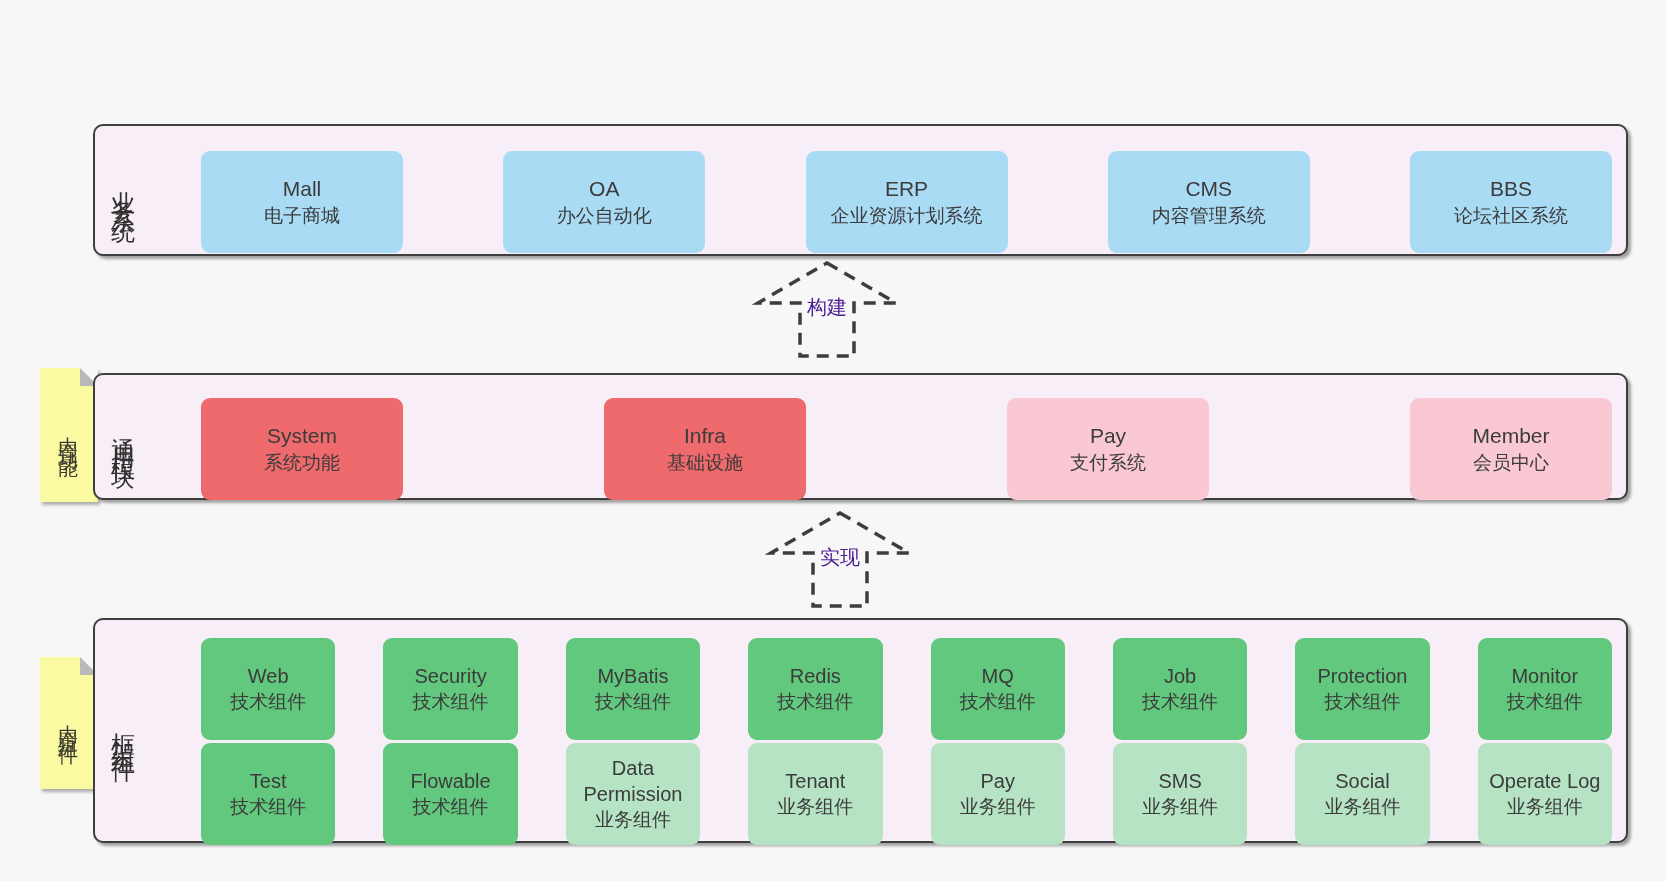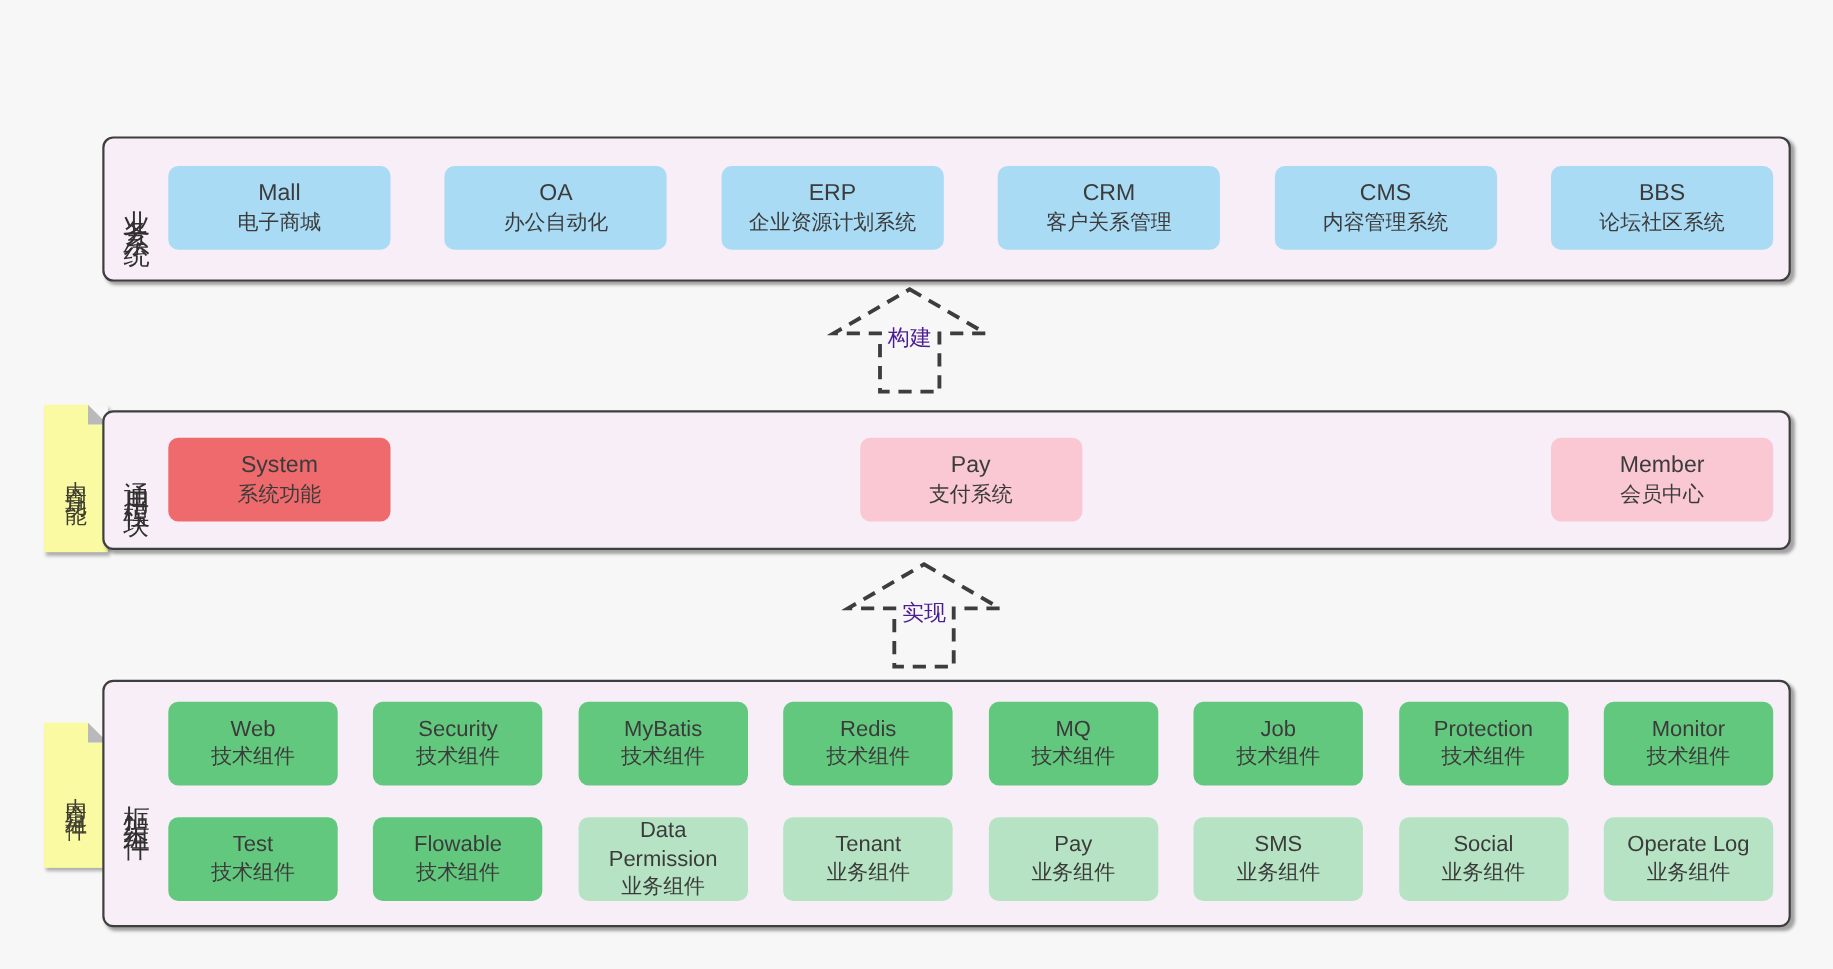--- a/index.html
+++ b/index.html
@@ -50,30 +50,31 @@
     display: flex;
     justify-content: space-between;
   }
   .band1 .row { top: 25px; }
   .band2 .row { top: 23px; }
   .band3 .row-1 { top: 18px; }
   .band3 .row-2 { top: 123px; }
 
   
   .box {
-    height: 76px;
+    height: 102px;
     border-radius: 9px;
     display: flex;
     flex-direction: column;
     justify-content: center;
     align-items: center;
     text-align: center;
     padding: 0 10px;
     line-height: 27px;
     font-size: 21px;
+    margin-left: 48px;
   }
   .band1 .box, .band2 .box { width: 202px; }
   .band3 .box { width: 154px; font-size: 20px; line-height: 26px; }
   .box .zh { font-size: 19px; }
   .band3 .box .zh { font-size: 19px; }
 
   .blue  { background: var(--box_blue, #a9dbf5); }
   .red   { background: var(--box_red, #ee6a6c); }
   .pink  { background: var(--box_pink, #f9c8d3); }
   .gd    { background: var(--box_green_dark, #62c87d); }
@@ -149,24 +150,20 @@
       </div>
       <div class="box blue">
         <div class="en">OA</div>
         <div class="zh">办公自动化</div>
       </div>
       <div class="box blue">
         <div class="en">ERP</div>
         <div class="zh">企业资源计划系统</div>
       </div>
       <div class="box blue">
-        <div class="en">CRM</div>
-        <div class="zh">客户关系管理</div>
-      </div>
-      <div class="box blue">
         <div class="en">CMS</div>
         <div class="zh">内容管理系统</div>
       </div>
       <div class="box blue">
         <div class="en">BBS</div>
         <div class="zh">论坛社区系统</div>
       </div>
     </div>
   </section>
 
@@ -177,20 +174,24 @@
     <span class="arrow-label">构建</span>
   </div>
 
   <section class="band band2">
     <div class="v-label">通用模块</div>
     <div class="row">
       <div class="box red">
         <div class="en">System</div>
         <div class="zh">系统功能</div>
       </div>
+      <div class="box red">
+        <div class="en">Infra</div>
+        <div class="zh">基础设施</div>
+      </div>
       <div class="box pink">
         <div class="en">Pay</div>
         <div class="zh">支付系统</div>
       </div>
       <div class="box pink">
         <div class="en">Member</div>
         <div class="zh">会员中心</div>
       </div>
     </div>
   </section>

